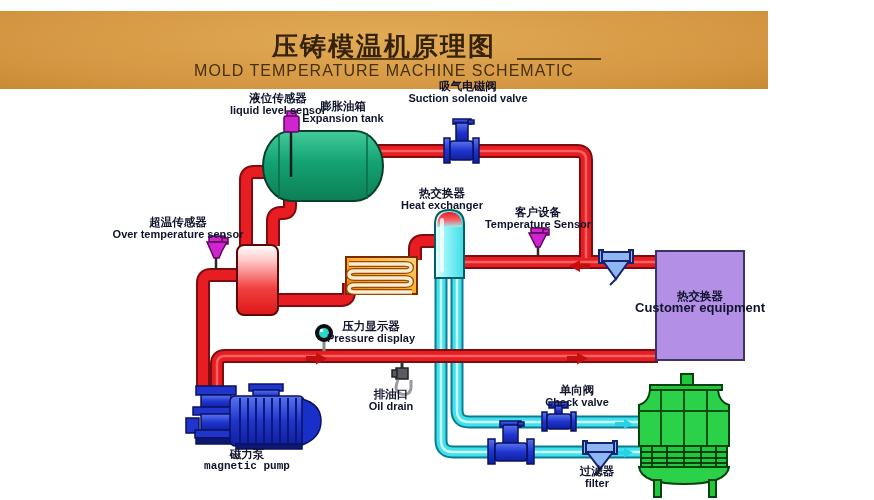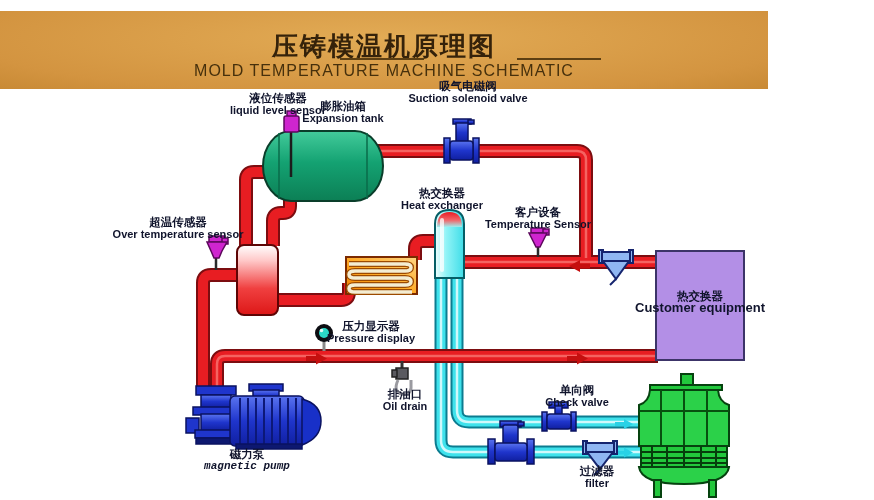--- a/index.html
+++ b/index.html
@@ -13,21 +13,21 @@
     font-size:26px;font-weight:700;color:#35220a;letter-spacing:2px;white-space:nowrap;}
   .banner .subtitle{position:absolute;left:50%;top:51px;transform:translateX(-50%);
     font-size:16px;font-weight:400;color:#46300c;letter-spacing:1px;white-space:nowrap;}
   .banner .rule{position:absolute;top:47px;width:84px;height:2px;background:#5d3f12;}
   .banner .rule.l{left:340px;} .banner .rule.r{left:517px;}
   
   .lbl{position:absolute;transform:translateX(-50%);text-align:center;white-space:nowrap;
        color:#10142c;line-height:12px;}
   .lbl .zh{display:block;font-size:11.5px;font-weight:700;}
   .lbl .en{display:block;font-size:11px;font-weight:600;}
-  .lbl .en.mono{font-family:"Liberation Mono",monospace;font-weight:700;font-style:italic;}
+  .lbl .en.mono{font-family:"Liberation Mono",monospace;font-weight:700;}
   svg{position:absolute;left:0;top:0;}
   
   .po{fill:none;stroke:#7c0d10;stroke-width:14;}
   .pf{fill:none;stroke:#e81d22;stroke-width:10;}
   .ph{fill:none;stroke:#ff9d95;stroke-width:2.5;opacity:.55;}
   .co{fill:none;stroke:#0c7c90;stroke-width:13;}
   .cf{fill:none;stroke:#3fe2ec;stroke-width:9;}
   .ch{fill:none;stroke:#eafdfe;stroke-width:2.5;opacity:.85;}
 </style>
 </head>
@@ -315,21 +315,21 @@
     <span class="en">Temperature Sensor</span>
   </div>
   <div class="lbl" style="left:178px;top:216px">
     <span class="zh">超温传感器</span>
     <span class="en">Over temperature sensor</span>
   </div>
   <div class="lbl" style="left:371px;top:320px">
     <span class="zh">压力显示器</span>
     <span class="en">Pressure display</span>
   </div>
-  <div class="lbl" style="left:405px;top:388px">
+  <div class="lbl" style="left:391px;top:388px">
     <span class="zh">排油口</span>
     <span class="en">Oil drain</span>
   </div>
   <div class="lbl" style="left:247px;top:448px">
     <span class="zh">磁力泵</span>
     <span class="en mono">magnetic pump</span>
   </div>
   <div class="lbl" style="left:577px;top:384px">
     <span class="zh">单向阀</span>
     <span class="en">Check valve</span>

